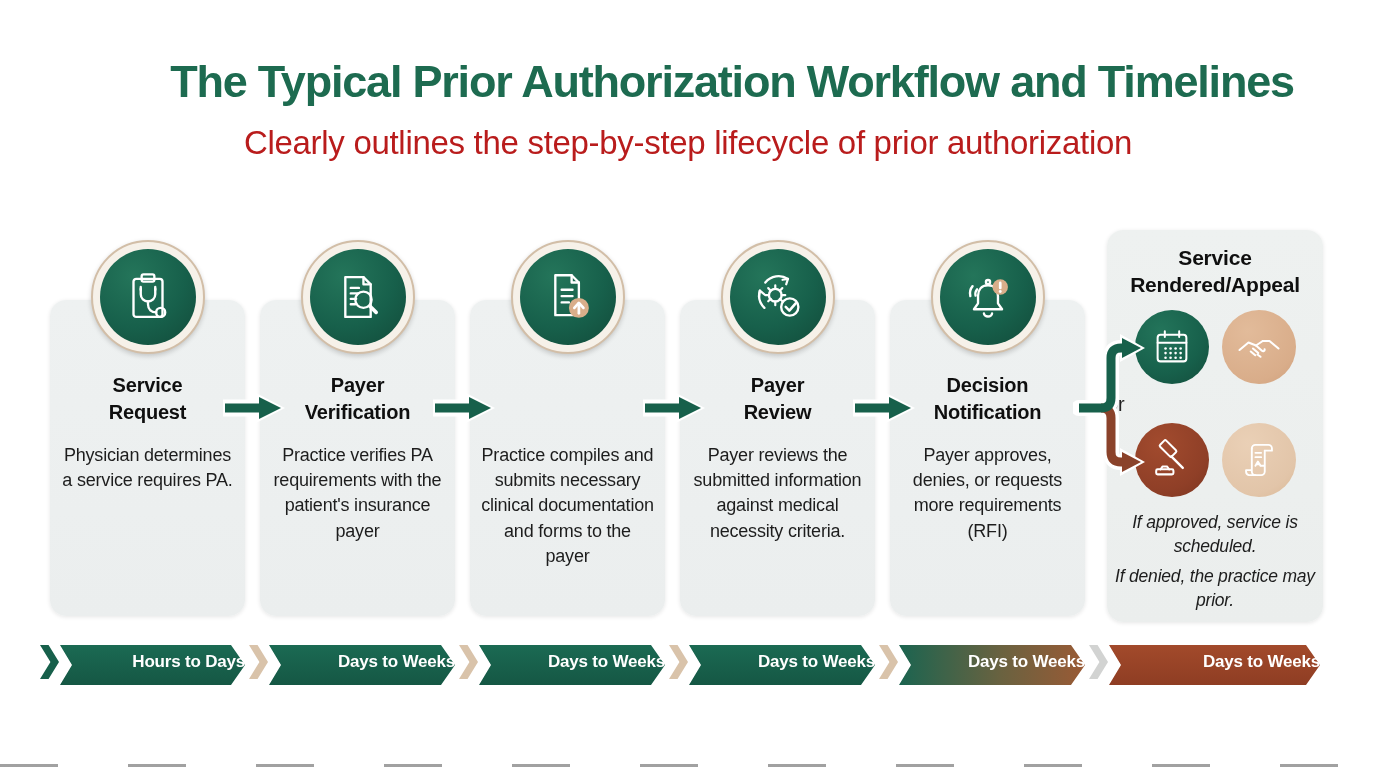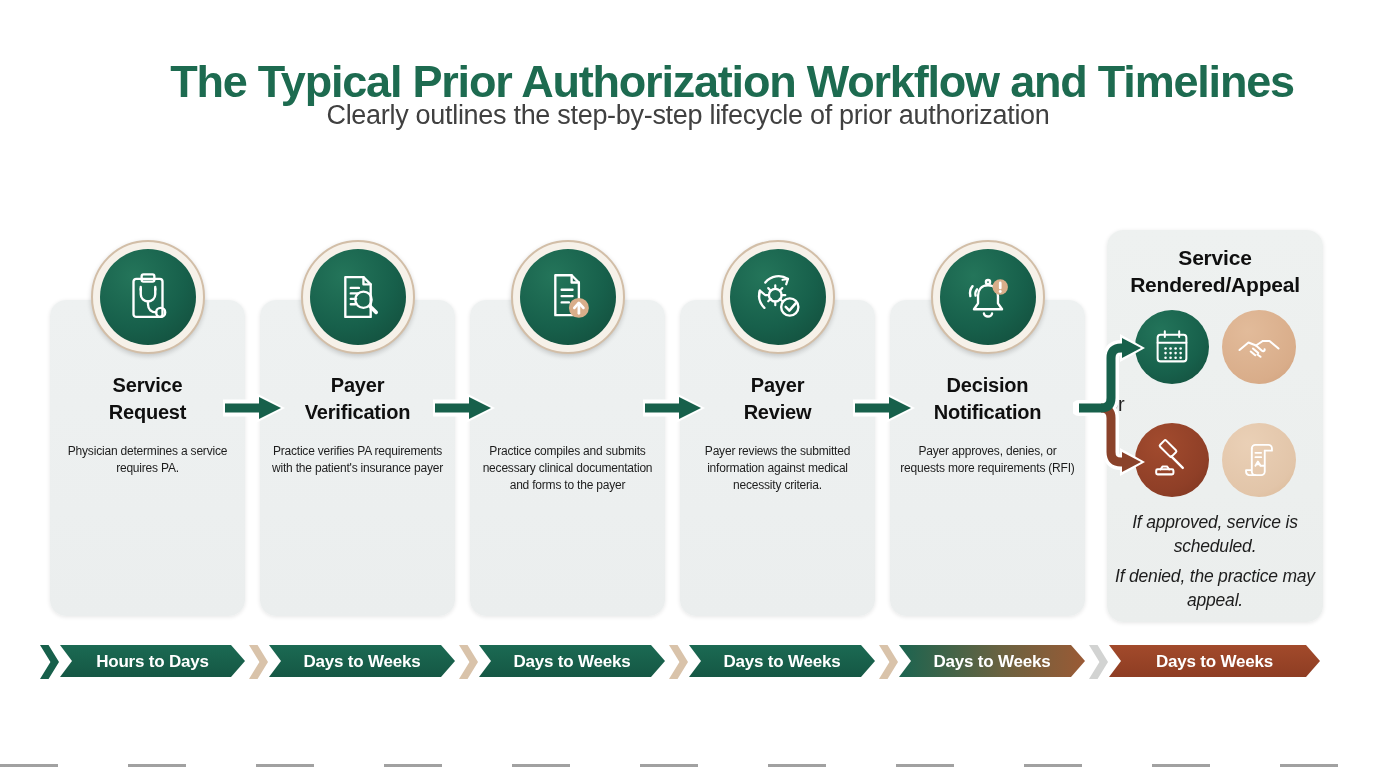--- a/index.html
+++ b/index.html
@@ -14,23 +14,23 @@
 
   
   .title {
     position:absolute; top:56px; left:0; width:100%;
     text-align:center;
     font-size:45px; font-weight:bold; letter-spacing:-1.2px;
     color:#1d6b50;
     margin-left:44px;
   }
   .subtitle {
-    position:absolute; top:100px; left:0; width:100%;
+    position:absolute; top:124px; left:0; width:100%;
     text-align:center;
-    font-size:27px; color:#404040; letter-spacing:-0.3px;
+    font-size:33px; color:#b91c1c; letter-spacing:-0.3px;
   }
 
   
   .card {
     position:absolute; top:300px; width:195px; height:316px;
     background:linear-gradient(180deg,#eef1f1 0%,#ebeeee 100%);
     border-radius:16px;
     box-shadow:0 1px 4px rgba(0,0,0,0.10);
   }
   .card.c1 { left:50px; } .card.c2 { left:260px; } .card.c3 { left:470px; }
@@ -48,21 +48,21 @@
     background:radial-gradient(circle at 35% 28%, #24755a 0%, #17604b 55%, #124a39 100%);
     display:flex; align-items:center; justify-content:center;
   }
   .step-title {
     position:absolute; top:72px; left:0; width:100%;
     text-align:center; font-size:20px; font-weight:bold; color:#0f0f0f;
     line-height:1.35; white-space:pre-line; letter-spacing:-0.2px;
   }
   .step-desc {
     position:absolute; top:143px; left:10px; right:10px;
-    text-align:center; font-size:12px; color:#1d1d1d; line-height:1.4;
+    text-align:center; font-size:18px; color:#1d1d1d; line-height:1.4;
     letter-spacing:-0.2px;
   }
 
   
   .card-final {
     position:absolute; top:230px; left:1107px; width:216px; height:392px;
     background:linear-gradient(180deg,#eef1f0 0%,#ebeeed 100%);
     border-radius:16px;
     box-shadow:0 1px 4px rgba(0,0,0,0.10);
   }
@@ -94,24 +94,24 @@
   .final-text .sentence { margin-bottom:7px; }
 
   
   .flow-arrow { position:absolute; top:393px; width:64px; height:30px; }
   .fa1 { left:221px; } .fa2 { left:431px; } .fa3 { left:641px; } .fa4 { left:851px; }
   .branch { position:absolute; left:1073px; top:328px; width:74px; height:152px; }
 
   
   .timeline { position:absolute; top:645px; left:0; width:1376px; height:34px; }
   .ribbon {
-    position:absolute; top:0; height:32px;
+    position:absolute; top:0; height:40px;
     clip-path:polygon(0% 0%, calc(100% - 14px) 0%, 100% 50%, calc(100% - 14px) 100%, 0% 100%, 12px 50%);
     color:#ffffff; font-size:17px; font-weight:bold;
-    text-align:center; line-height:34px; letter-spacing:-0.2px;
+    text-align:right; line-height:34px; letter-spacing:-0.2px;
     filter:drop-shadow(0 2px 2px rgba(0,0,0,0.28));
   }
   .rb-green { background:linear-gradient(180deg,#1b6a53 0%, #155744 100%); }
   .rb-grad  { background:linear-gradient(90deg,#1b6450 0%, #6a6240 55%, #9a5a35 100%); }
   .rb-brown { background:linear-gradient(180deg,#a24a2b 0%, #8e3d23 100%); }
   .rb1 { left:60px;  width:185px; }
   .rb2 { left:269px; width:186px; }
   .rb3 { left:479px; width:186px; }
   .rb4 { left:689px; width:186px; }
   .rb5 { left:899px; width:186px; }
@@ -287,21 +287,21 @@
           <path d="M40 19 v29 a5 5 0 0 1 -5 5 h-8"></path>
           <path d="M27 22 h8 M27 28 h8"></path>
           <path d="M27 40 l3.5 -6 l3.5 6 M28 38 h5.5"></path>
           <path d="M35 40 h4" stroke-dasharray="4 2"></path>
         </svg>
       </div>
     </div>
 
     <div class="final-text">
       <div class="sentence">If approved, service is scheduled.</div>
-      <div class="sentence">If denied, the practice may appeal.</div>
+      <div class="sentence">If denied, the practice may prior.</div>
     </div>
   </div>
 
   <svg class="flow-arrow fa1" viewBox="0 0 64 30">
     <line x1="2" y1="15" x2="38" y2="15" stroke="#ffffff" stroke-width="17"></line>
     <polygon points="35,0 64,15 35,30" fill="#ffffff"></polygon>
     <line x1="4" y1="15" x2="40" y2="15" stroke="#17604b" stroke-width="9"></line>
     <polygon points="38,4 60,15 38,26" fill="#17604b"></polygon>
   </svg>
   <svg class="flow-arrow fa2" viewBox="0 0 64 30">

